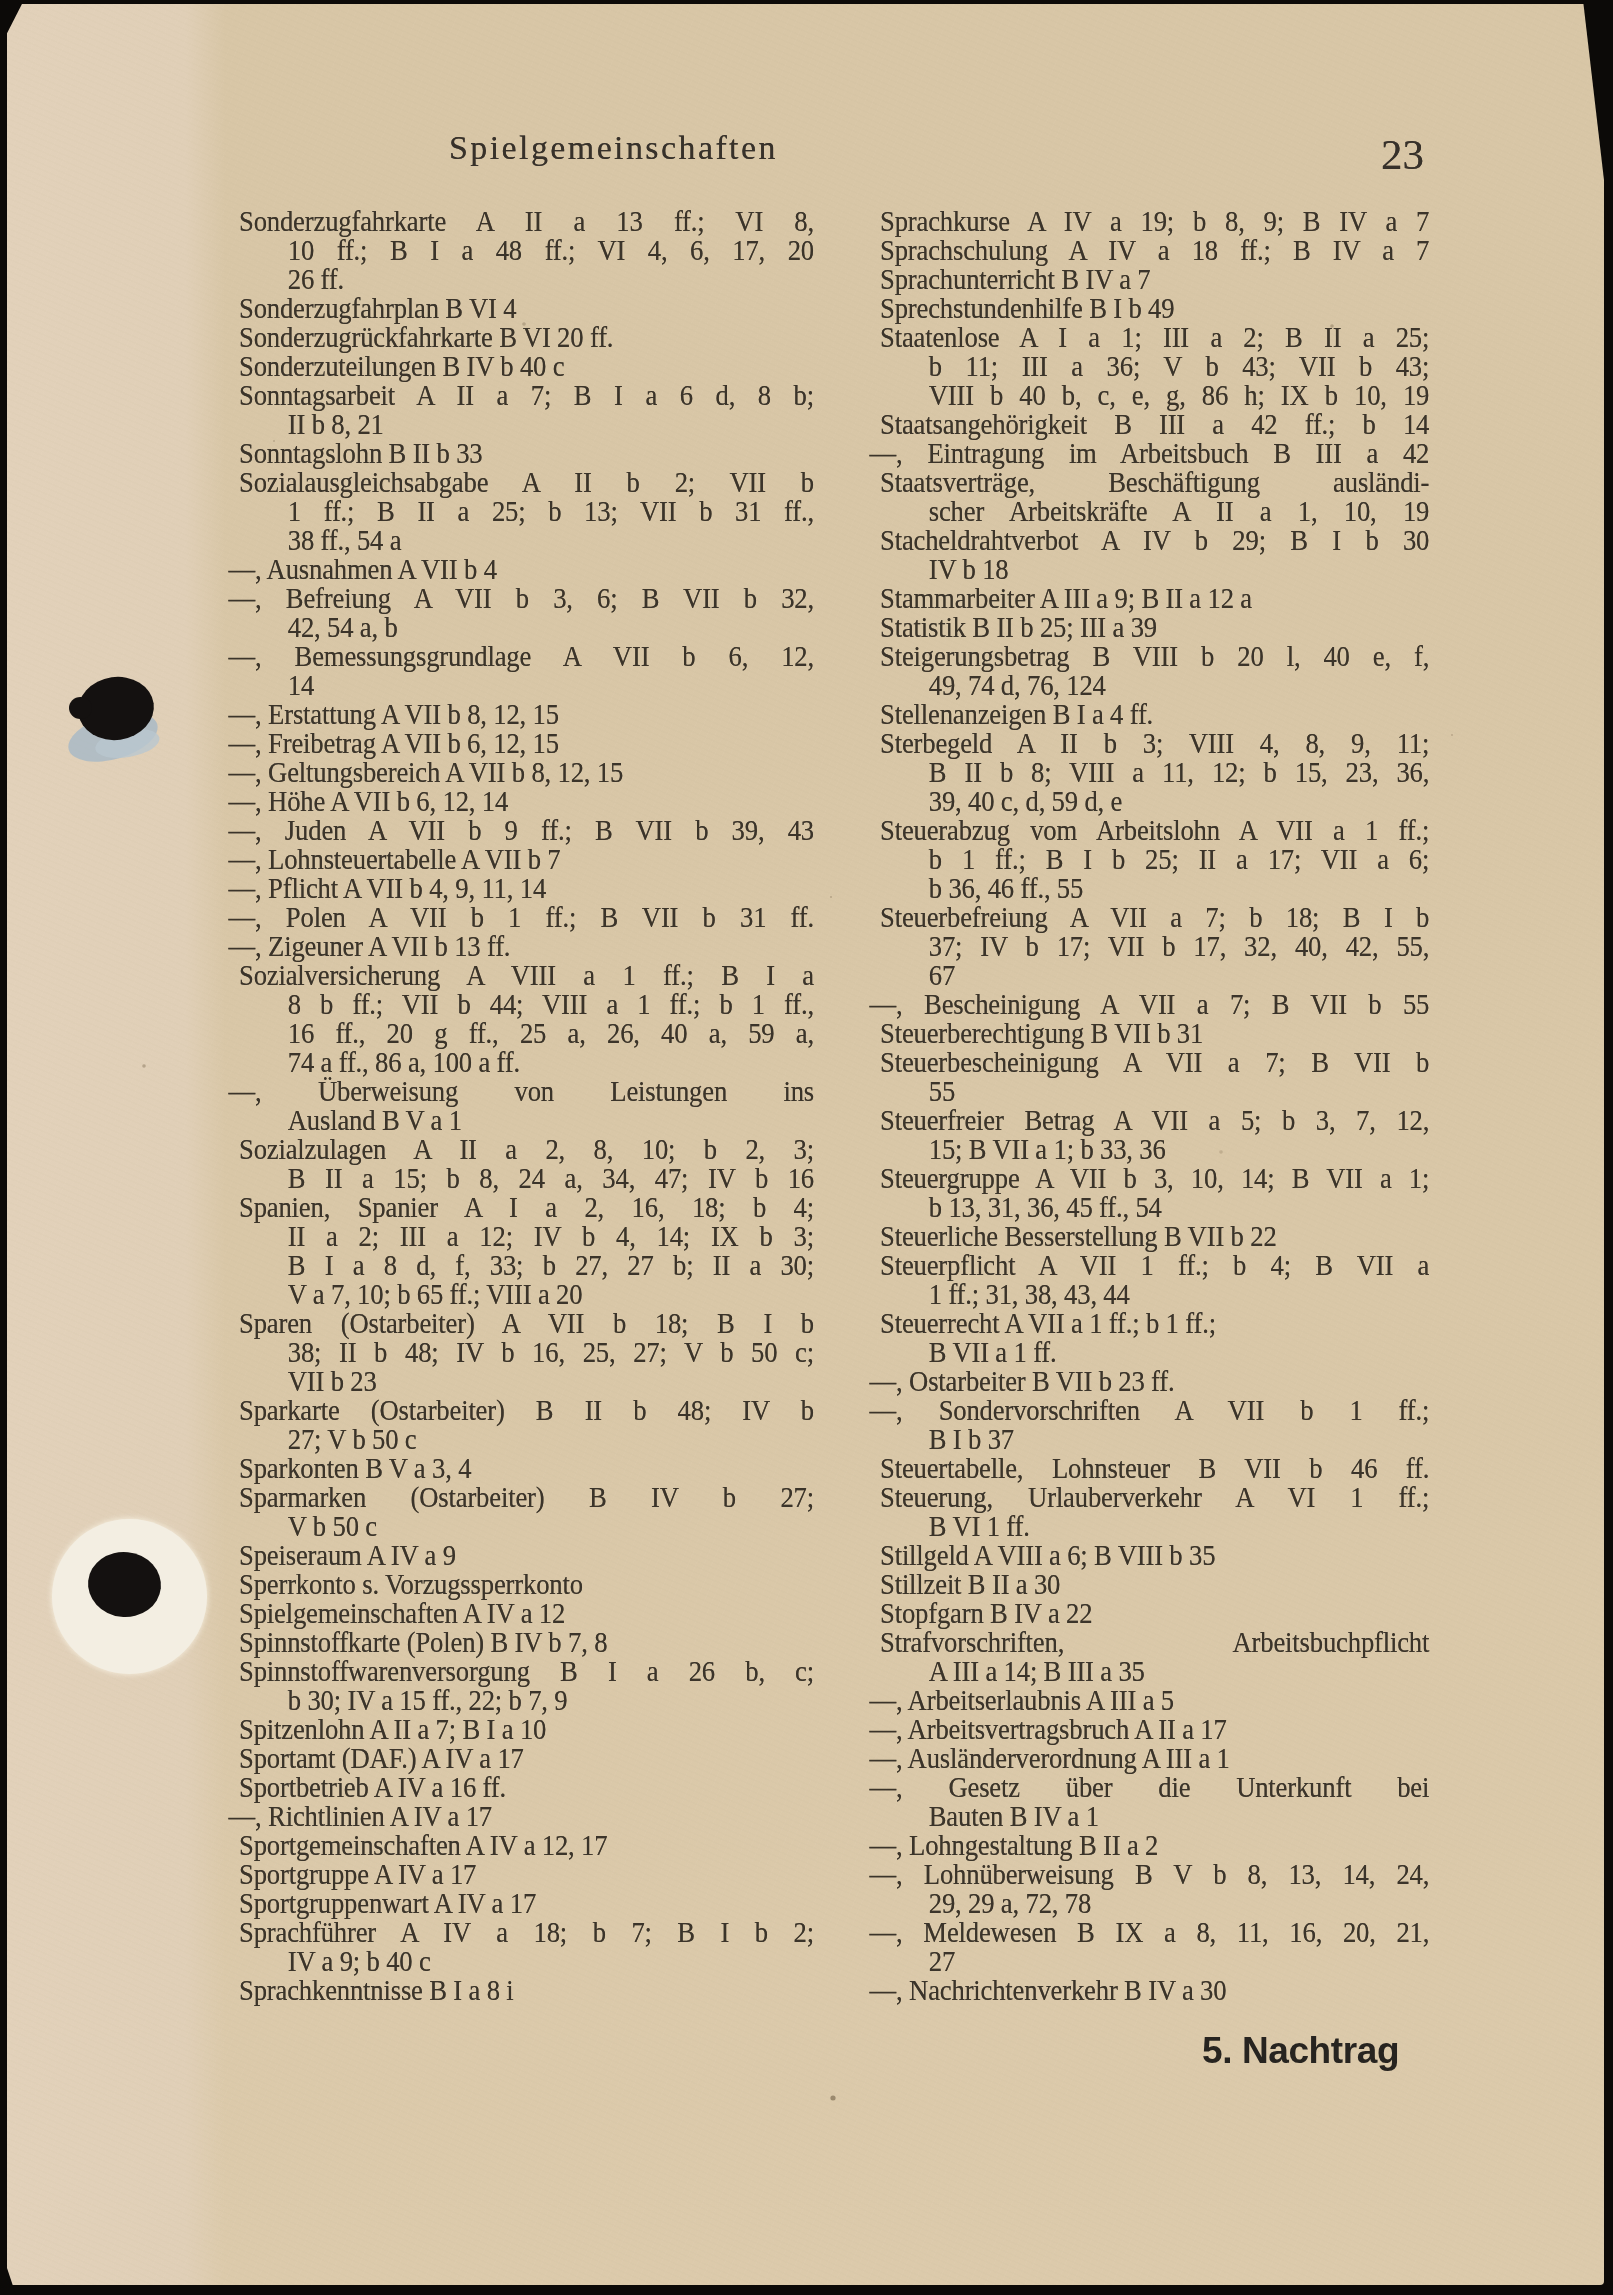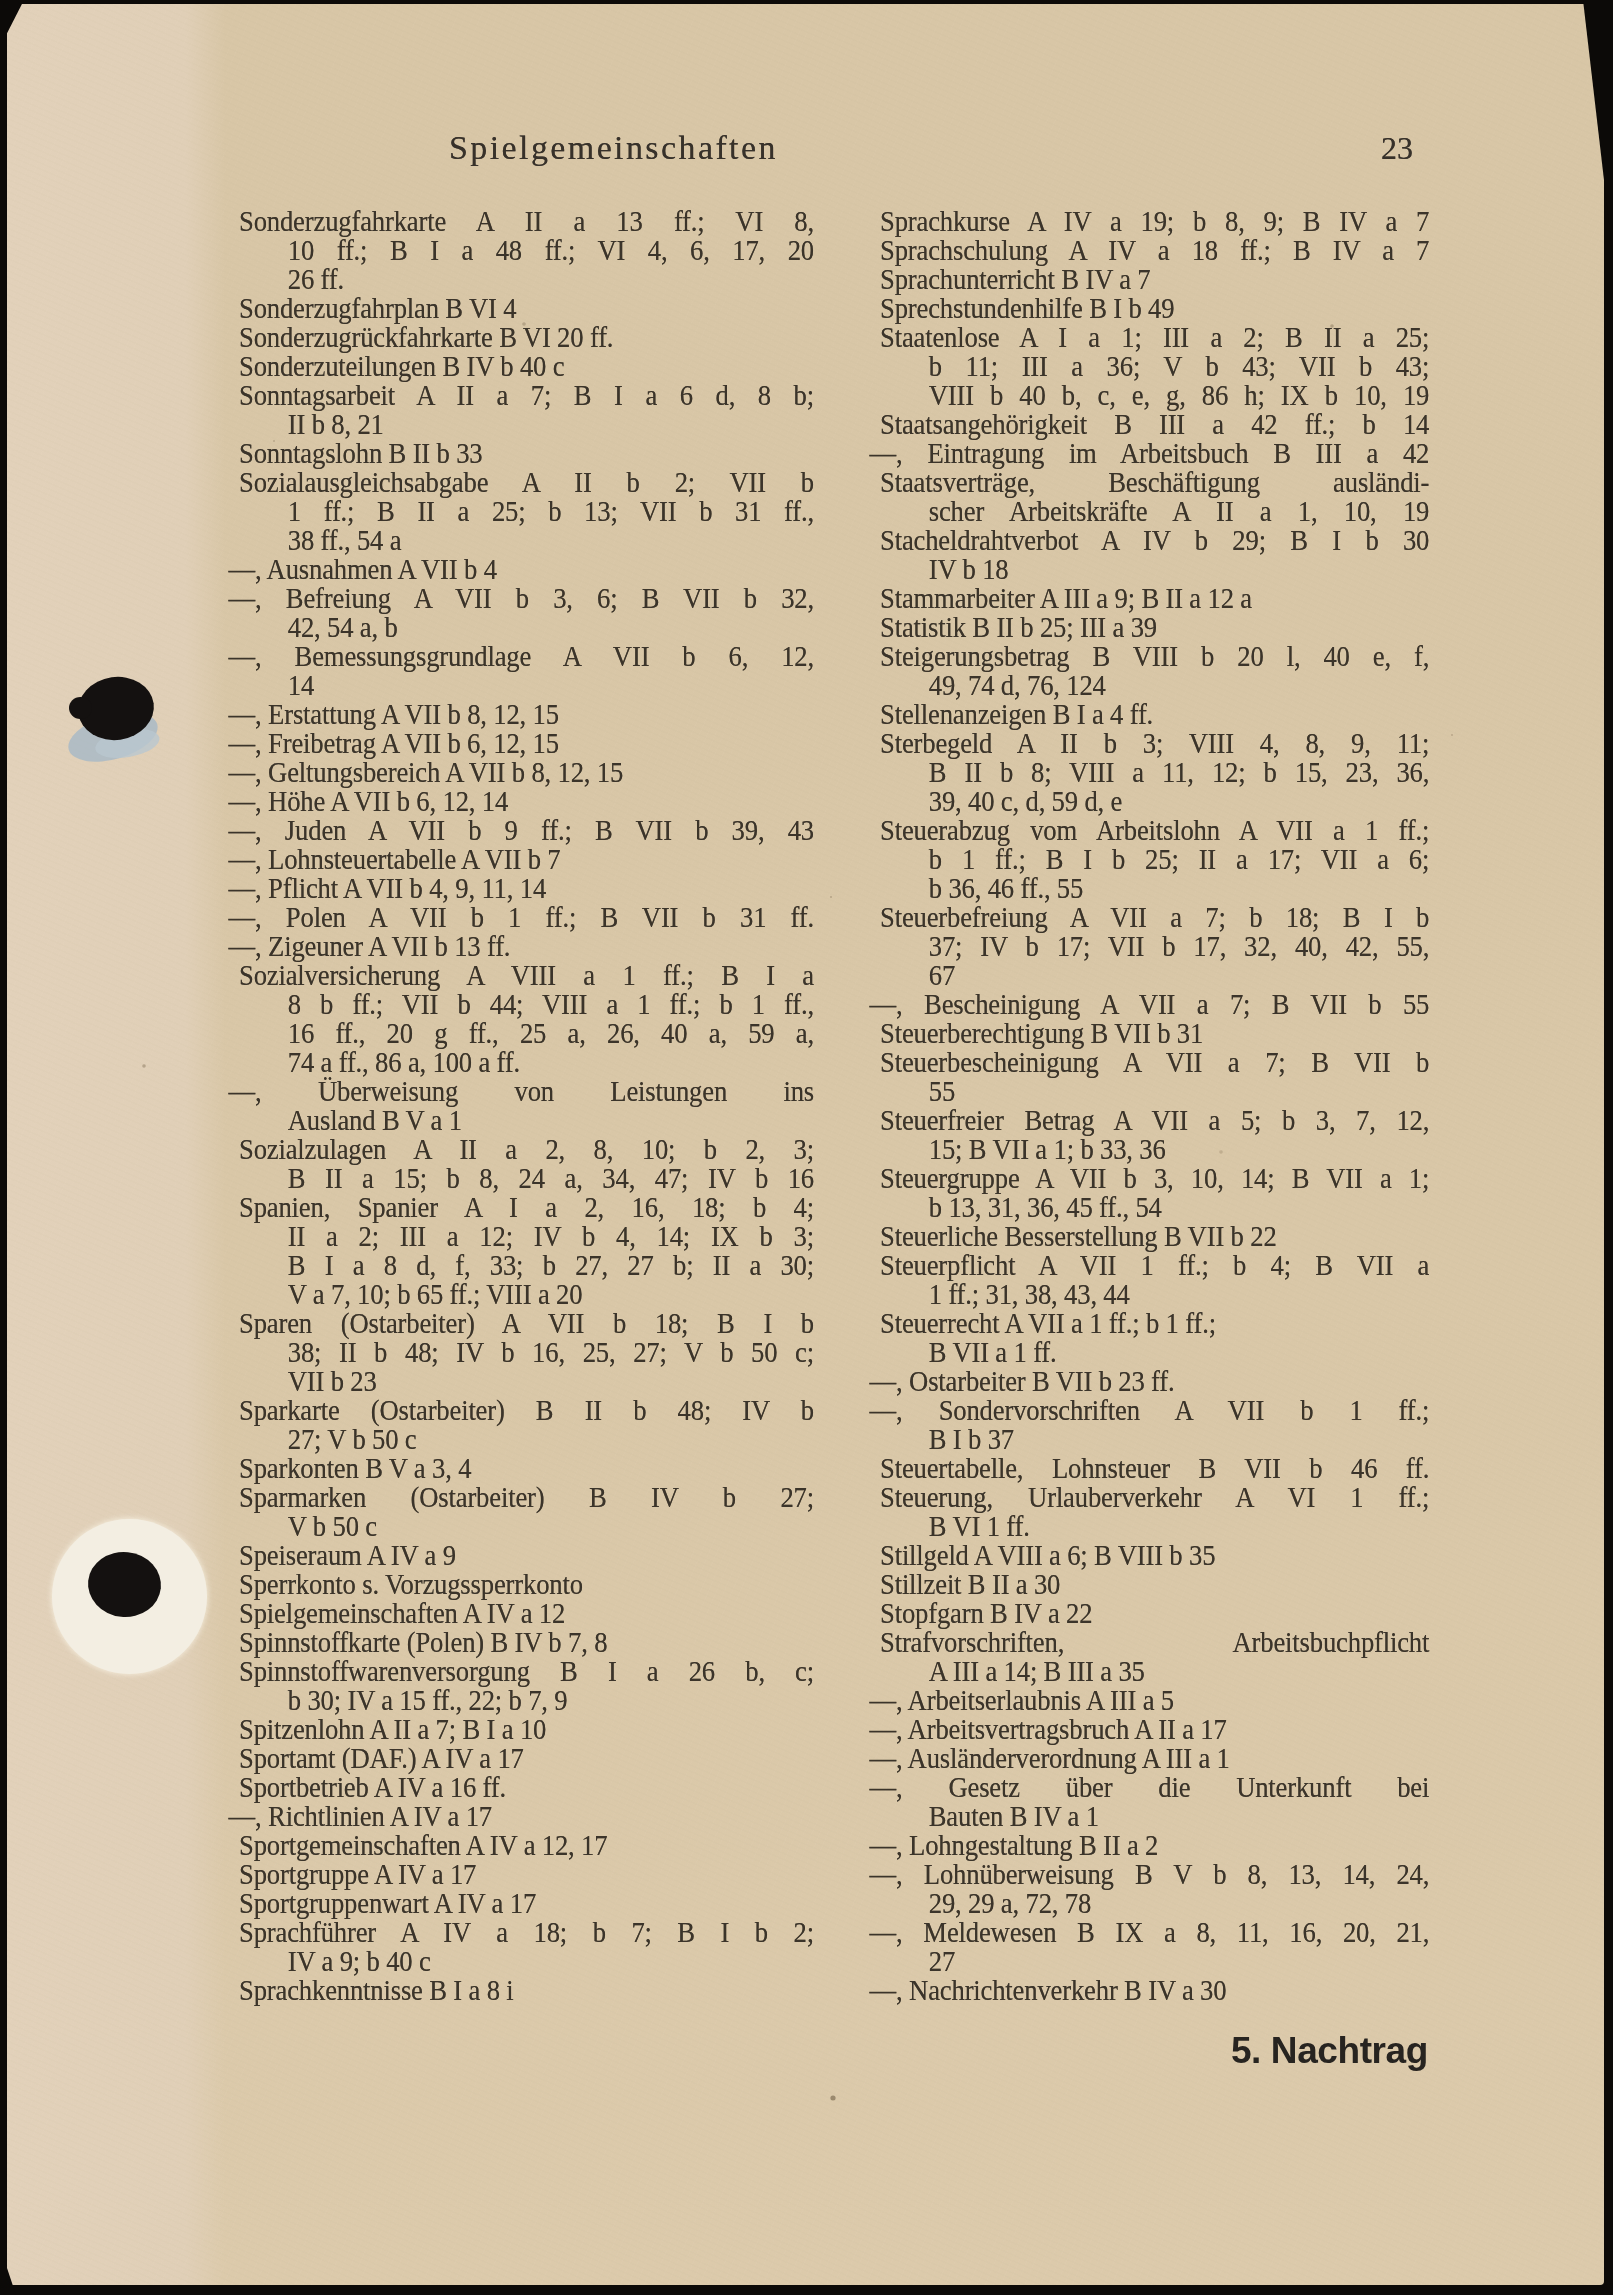--- a/index.html
+++ b/index.html
@@ -50,38 +50,38 @@
                 border-radius:50%; background:#f3eee2; box-shadow:0 0 6.5px rgba(255,252,240,.8); }
   .hole2-main { left:88px; top:1552px; width:73px; height:65px; transform:rotate(6deg); }
 
   .header-title {
     position:absolute; left:449px; top:129px;
     font-size:34px; letter-spacing:2.4px; color:#37312a;
     text-shadow:0 0 0.5px rgba(55,49,42,.8);
   }
   .page-number {
     position:absolute; left:1381px; top:130px;
-    font-size:32px; color:#37312a; text-shadow:0 0 0.5px rgba(55,49,42,.8);
+    font-size:43px; color:#37312a; text-shadow:0 0 0.5px rgba(55,49,42,.8);
   }
 
   .col {
     position:absolute; top:207px; color:#3b342a;
     font-size:29px; line-height:29px; letter-spacing:-0.2px;
     text-shadow:0 0 0.6px rgba(59,52,42,0.65);
     transform:scaleX(0.92); transform-origin:left top;
   }
   .col-left  { left:239px; width:625px; }
   .col-right { left:880px; width:597px; }
   .line { white-space:normal; height:29px; overflow:visible; }
   .line.c { padding-left:53px; }     
   .line.d { margin-left:-11.3px; }     
   .line.j { text-align:justify; text-align-last:justify; }
 
   .footer-label {
-    position:absolute; left:1202px; top:2030px; width:226px; text-align:right;
+    position:absolute; left:1202px; top:2030px; width:226px; text-align:left;
     font-family:"Liberation Sans", sans-serif; font-weight:bold;
     font-size:37px; letter-spacing:-0.4px; color:#272420;
   }
 </style>
 </head>
 <body>
 
 <div class="stage">
   <div class="paper">
     <div class="paper-left-strip"></div>

